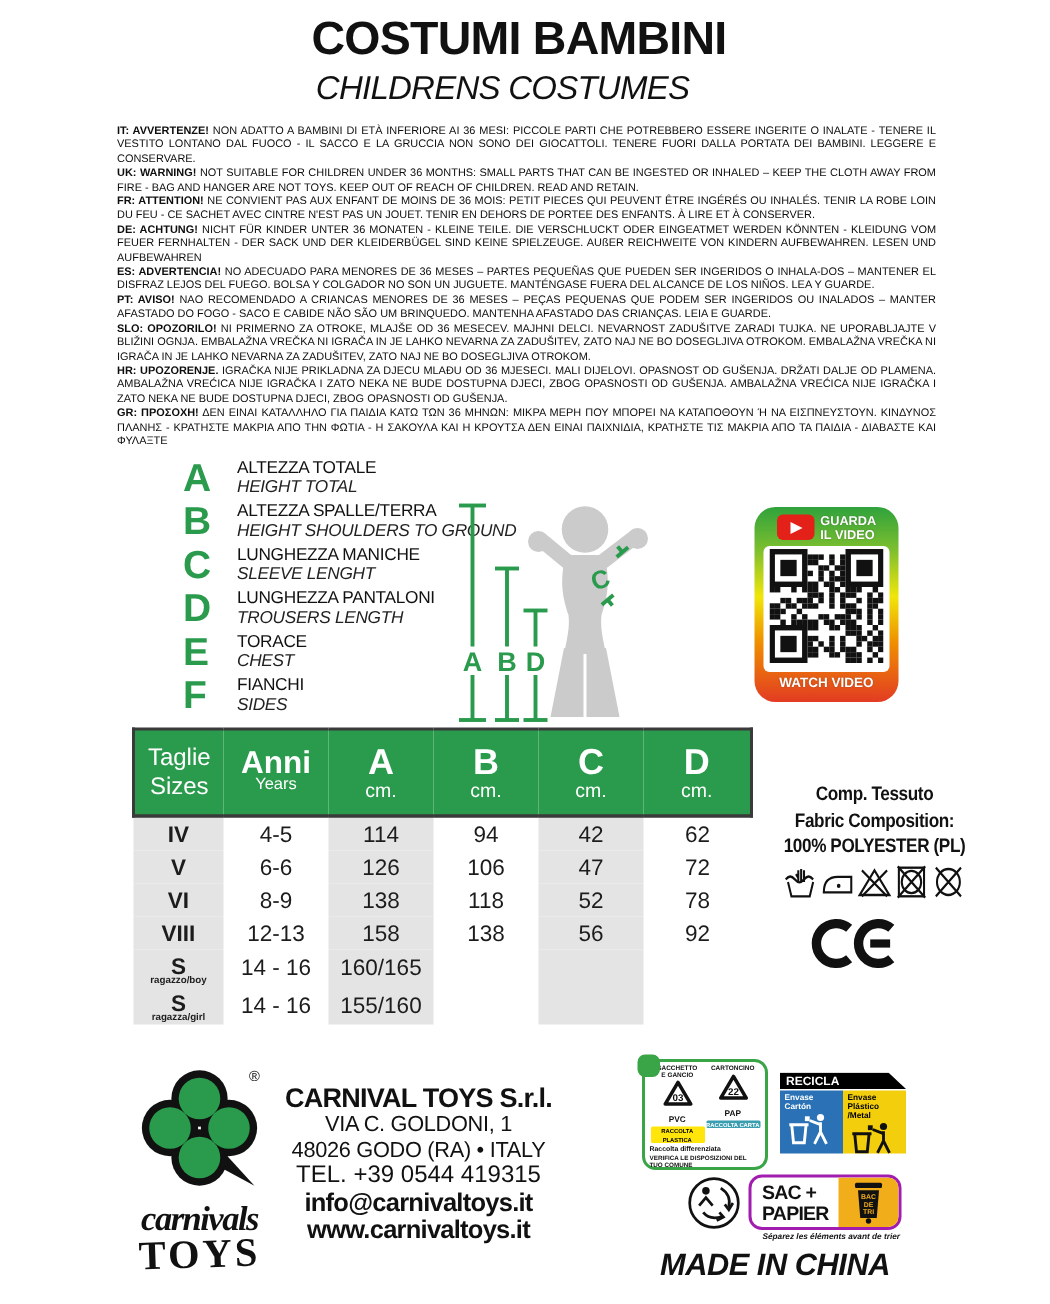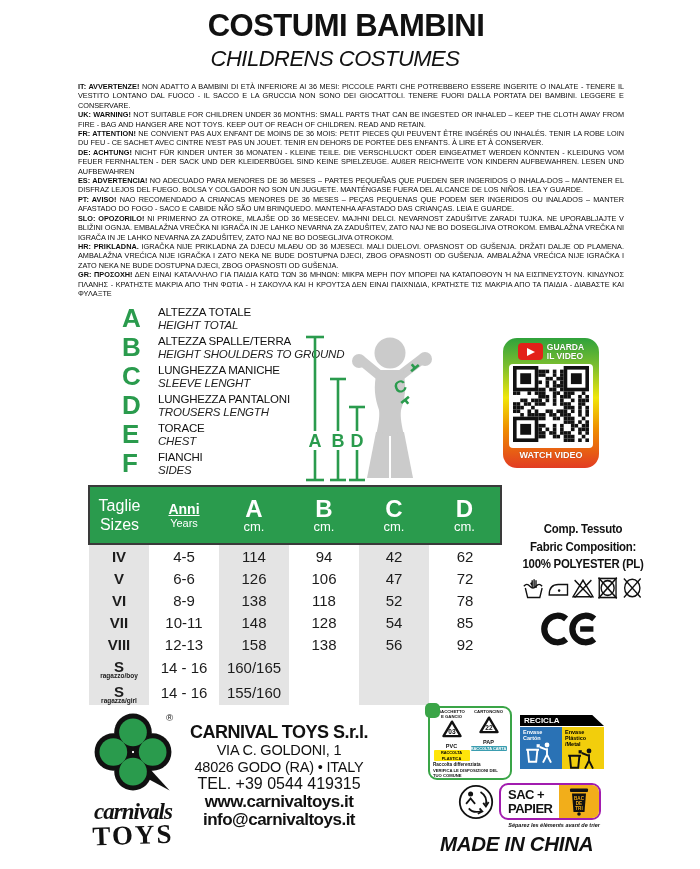--- a/index.html
+++ b/index.html
@@ -41,21 +41,21 @@
   table.size-table{position:absolute;left:88px;top:485px;border-collapse:collapse;table-layout:fixed;}
   table.size-table td,table.size-table th{padding:0;text-align:center;vertical-align:middle;}
   table.size-table td:nth-child(1),table.size-table th:nth-child(1),
   table.size-table td:nth-child(3),table.size-table th:nth-child(3),
   table.size-table td:nth-child(5),table.size-table th:nth-child(5){background:#e4e4e4;}
   table.size-table thead th{background:#2a9b4d !important;color:#fff;height:56px;
      border-top:2px solid #3a3a3a;border-bottom:2px solid #3a3a3a;}
   table.size-table thead th:first-child{border-left:2px solid #3a3a3a;}
   table.size-table thead th:last-child{border-right:2px solid #3a3a3a;}
   .h16{font-size:16px;line-height:19px;font-weight:normal;}
-  .hb{font-size:14px;line-height:16px;font-weight:bold;text-decoration:underline;}
+  .hb{font-size:21px;line-height:16px;font-weight:bold;}
   .hs{font-size:11px;line-height:12px;font-weight:normal;}
   .hl{font-size:24px;line-height:22px;font-weight:bold;}
   .hu{font-size:13px;line-height:13px;font-weight:normal;}
   table.size-table tbody td{height:22px;font-size:15px;color:#1c1c1c;}
   table.size-table tbody tr.tall td{height:25px;}
   td.c-size{font-weight:bold;}
   td.c-size .sub{display:block;font-size:6.5px;line-height:5px;font-weight:bold;margin-top:-2px;}
   td.c-size .big{font-size:15px;line-height:13px;}
 
   .comp{position:absolute;left:498px;top:520px;width:170px;text-align:center;font-weight:bold;
@@ -119,21 +119,21 @@
   <div class="subtitle">CHILDRENS COSTUMES</div>
 
   <div class="warnings">
     <p><b>IT: AVVERTENZE!</b> <span>NON ADATTO A BAMBINI DI ETÀ INFERIORE AI 36 MESI: PICCOLE PARTI CHE POTREBBERO ESSERE INGERITE O INALATE - TENERE IL VESTITO LONTANO DAL FUOCO - IL SACCO E LA GRUCCIA NON SONO DEI GIOCATTOLI. TENERE FUORI DALLA PORTATA DEI BAMBINI. LEGGERE E CONSERVARE.</span></p>
     <p><b>UK: WARNING!</b> <span>NOT SUITABLE FOR CHILDREN UNDER 36 MONTHS: SMALL PARTS THAT CAN BE INGESTED OR INHALED – KEEP THE CLOTH AWAY FROM FIRE - BAG AND HANGER ARE NOT TOYS. KEEP OUT OF REACH OF CHILDREN. READ AND RETAIN.</span></p>
     <p><b>FR: ATTENTION!</b> <span>NE CONVIENT PAS AUX ENFANT DE MOINS DE 36 MOIS: PETIT PIECES QUI PEUVENT ÊTRE INGÉRÉS OU INHALÉS. TENIR LA ROBE LOIN DU FEU - CE SACHET AVEC CINTRE N'EST PAS UN JOUET. TENIR EN DEHORS DE PORTEE DES ENFANTS. À LIRE ET À CONSERVER.</span></p>
     <p><b>DE: ACHTUNG!</b> <span>NICHT FÜR KINDER UNTER 36 MONATEN - KLEINE TEILE. DIE VERSCHLUCKT ODER EINGEATMET WERDEN KÖNNTEN - KLEIDUNG VOM FEUER FERNHALTEN - DER SACK UND DER KLEIDERBÜGEL SIND KEINE SPIELZEUGE. AUßER REICHWEITE VON KINDERN AUFBEWAHREN. LESEN UND AUFBEWAHREN</span></p>
     <p><b>ES: ADVERTENCIA!</b> <span>NO ADECUADO PARA MENORES DE 36 MESES – PARTES PEQUEÑAS QUE PUEDEN SER INGERIDOS O INHALA-DOS – MANTENER EL DISFRAZ LEJOS DEL FUEGO. BOLSA Y COLGADOR NO SON UN JUGUETE. MANTÉNGASE FUERA DEL ALCANCE DE LOS NIÑOS. LEA Y GUARDE.</span></p>
     <p><b>PT: AVISO!</b> <span>NAO RECOMENDADO A CRIANCAS MENORES DE 36 MESES – PEÇAS PEQUENAS QUE PODEM SER INGERIDOS OU INALADOS – MANTER AFASTADO DO FOGO - SACO E CABIDE NÃO SÃO UM BRINQUEDO. MANTENHA AFASTADO DAS CRIANÇAS. LEIA E GUARDE.</span></p>
     <p><b>SLO: OPOZORILO!</b> <span>NI PRIMERNO ZA OTROKE, MLAJŠE OD 36 MESECEV. MAJHNI DELCI. NEVARNOST ZADUŠITVE ZARADI TUJKA. NE UPORABLJAJTE V BLIŽINI OGNJA. EMBALAŽNA VREČKA NI IGRAČA IN JE LAHKO NEVARNA ZA ZADUŠITEV, ZATO NAJ NE BO DOSEGLJIVA OTROKOM. EMBALAŽNA VREČKA NI IGRAČA IN JE LAHKO NEVARNA ZA ZADUŠITEV, ZATO NAJ NE BO DOSEGLJIVA OTROKOM.</span></p>
-    <p><b>HR: PRIKLADNA.</b> <span>IGRAČKA NIJE PRIKLADNA ZA DJECU MLAĐU OD 36 MJESECI. MALI DIJELOVI. OPASNOST OD GUŠENJA. DRŽATI DALJE OD PLAMENA. AMBALAŽNA VREĆICA NIJE IGRAČKA I ZATO NEKA NE BUDE DOSTUPNA DJECI, ZBOG OPASNOSTI OD GUŠENJA. AMBALAŽNA VREĆICA NIJE IGRAČKA I ZATO NEKA NE BUDE DOSTUPNA DJECI, ZBOG OPASNOSTI OD GUŠENJA.</span></p>
+    <p><b>HR: UPOZORENJE.</b> <span>IGRAČKA NIJE PRIKLADNA ZA DJECU MLAĐU OD 36 MJESECI. MALI DIJELOVI. OPASNOST OD GUŠENJA. DRŽATI DALJE OD PLAMENA. AMBALAŽNA VREĆICA NIJE IGRAČKA I ZATO NEKA NE BUDE DOSTUPNA DJECI, ZBOG OPASNOSTI OD GUŠENJA. AMBALAŽNA VREĆICA NIJE IGRAČKA I ZATO NEKA NE BUDE DOSTUPNA DJECI, ZBOG OPASNOSTI OD GUŠENJA.</span></p>
     <p><b>GR: ΠΡΟΣΟΧΗ!</b> <span>ΔΕΝ ΕΙΝΑΙ ΚΑΤΑΛΛΗΛΟ ΓΙΑ ΠΑΙΔΙΑ ΚΑΤΩ ΤΩΝ 36 ΜΗΝΩΝ: ΜΙΚΡΑ ΜΕΡΗ ΠΟΥ ΜΠΟΡΕΙ ΝΑ ΚΑΤΑΠΟΘΟΥΝ Ή ΝΑ ΕΙΣΠΝΕΥΣΤΟΥΝ. ΚΙΝΔΥΝΟΣ ΠΛΑΝΗΣ - ΚΡΑΤΗΣΤΕ ΜΑΚΡΙΑ ΑΠΟ ΤΗΝ ΦΩΤΙΑ - Η ΣΑΚΟΥΛΑ ΚΑΙ Η ΚΡΟΥΤΣΑ ΔΕΝ ΕΙΝΑΙ ΠΑΙΧΝΙΔΙΑ, ΚΡΑΤΗΣΤΕ ΤΙΣ ΜΑΚΡΙΑ ΑΠΟ ΤΑ ΠΑΙΔΙΑ - ΔΙΑΒΑΣΤΕ ΚΑΙ ΦΥΛΑΞΤΕ</span></p>
   </div>
 
   <div class="legend">
     <div class="legend-row">
       <div class="legend-letter">A</div>
       <div>
           <div class="legend-it">ALTEZZA TOTALE</div>
           <div class="legend-en">HEIGHT TOTAL</div>
         </div>
@@ -454,28 +454,20 @@
       </tr>
       <tr>
         <td class="c-size">VI</td>
           <td>8-9</td>
         <td>138</td>
           <td>118</td>
         <td>52</td>
           <td>78</td>
       </tr>
       <tr>
-        <td class="c-size">VII</td>
-          <td>10-11</td>
-        <td>148</td>
-          <td>128</td>
-        <td>54</td>
-          <td>85</td>
-      </tr>
-      <tr>
         <td class="c-size">VIII</td>
           <td>12-13</td>
         <td>158</td>
           <td>138</td>
         <td>56</td>
           <td>92</td>
       </tr>
       <tr class="tall">
         <td class="c-size"><span class="big">S</span><span class="sub">ragazzo/boy</span></td>
         <td>14 - 16</td>
@@ -552,22 +544,22 @@
     </svg>
     <div class="logo-script">carnivals</div>
     <div class="logo-toys">TOYS</div>
   </div>
 
   <div class="company">
     <div class="name">CARNIVAL TOYS S.r.l.</div>
     <div class="addr">VIA C. GOLDONI, 1</div>
     <div class="addr">48026 GODO (RA) • ITALY</div>
     <div class="tel">TEL. +39 0544 419315</div>
+    <div class="web">info@carnivaltoys.it</div>
     <div class="web">www.carnivaltoys.it</div>
-    <div class="web">info@carnivaltoys.it</div>
   </div>
 
   <div class="eco-it">
     <span class="eco-corner"></span>
     <div class="eco-cols">
       <div class="eco-col">
         <div class="eco-h"><span>SACCHETTO</span><br><span>E GANCIO</span></div>
         <svg width="24" height="21" viewBox="0 0 36 32">
           <path d="M18,4 L31,26 H5 Z" fill="none" stroke="#111" stroke-width="3.6" stroke-linejoin="round"></path>
           <text x="18" y="23" font-size="10" font-weight="bold" text-anchor="middle" fill="#111">03</text>

